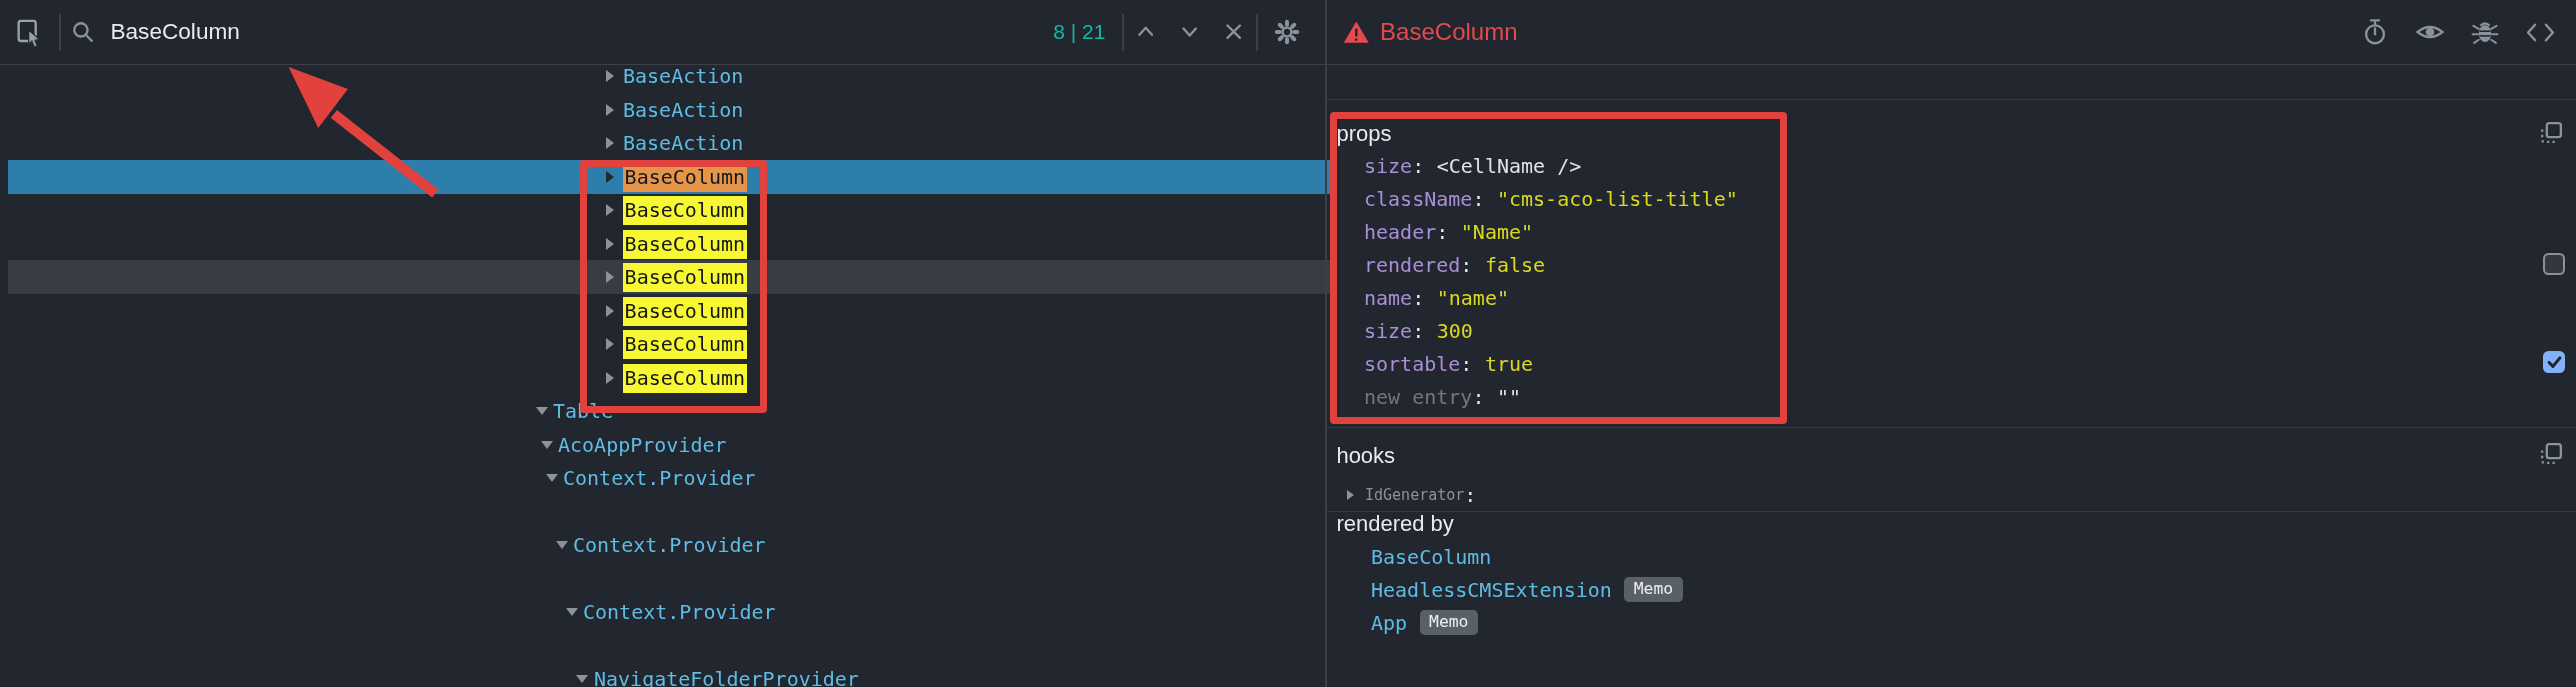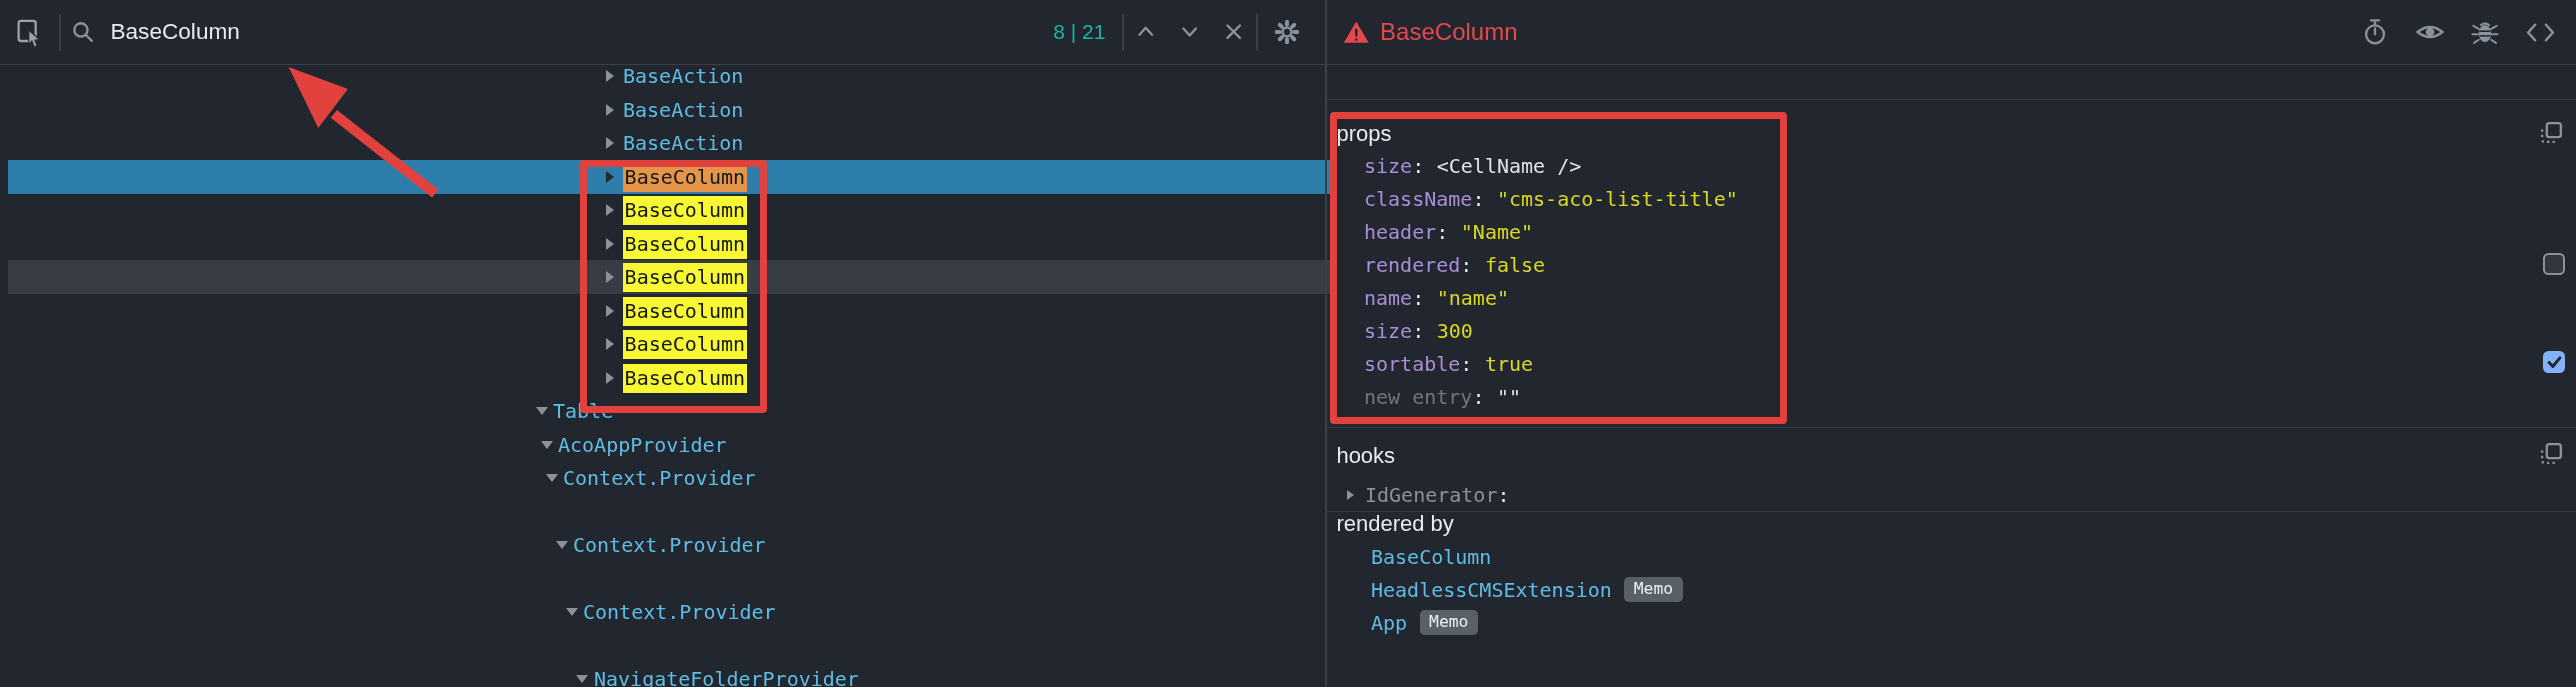--- a/index.html
+++ b/index.html
@@ -68,21 +68,21 @@
   .val-plain { color:#dfe3ea; }
   .copy-btn { position:absolute; right:12.5px; cursor:pointer; }
   .checkbox { position:absolute; right:11px; width:22px; height:22px; border-radius:5.5px; cursor:pointer; }
   .checkbox.unchecked { background:#33373e; border:2.3px solid #8b929b; }
   .checkbox.checked { background:#82b2f7; display:flex; align-items:center; justify-content:center; }
 
   .hooks-sec { top:430px; height:82px; border-bottom:1.6px solid #343a43; }
   .hooks-label { position:absolute; left:9.4px; top:12.5px; }
   .hook-row { position:absolute; left:0; top:48px; right:0; height:33px; display:flex; align-items:center; padding-left:20px; cursor:pointer; }
   .hook-arrow { width:0; height:0; border-left:7.8px solid #8b929b; border-top:5.5px solid transparent; border-bottom:5.5px solid transparent; margin-right:11px; }
-  .hook-name { font-size:20px; color:#8b929b; font-family:"DejaVu Sans Mono", monospace; }
+  .hook-name { font-size:15px; color:#8b929b; font-family:"DejaVu Sans Mono", monospace; }
   .hook-colon { font-size:20px; color:#dfe3ea; font-family:"DejaVu Sans Mono", monospace; }
 
   .rendered-sec { top:495px; height:176px; }
   .rendered-label { position:absolute; left:9.4px; top:15.6px; }
   .owner-rows { position:absolute; left:0; top:45px; right:0; }
   .owner-row { height:33px; display:flex; align-items:center; padding-left:44px; cursor:pointer; }
   .owner-link { font-size:20px; color:#5ebde5; font-family:"DejaVu Sans Mono", monospace; }
   .memo-badge { margin-left:12.5px; background:#5a6067; color:#eceef2; font-size:16.4px; font-family:"DejaVu Sans Mono", monospace; padding:2.3px 9.4px 3.9px 9.4px; border-radius:4.7px; }
 
   svg { display:block; }

